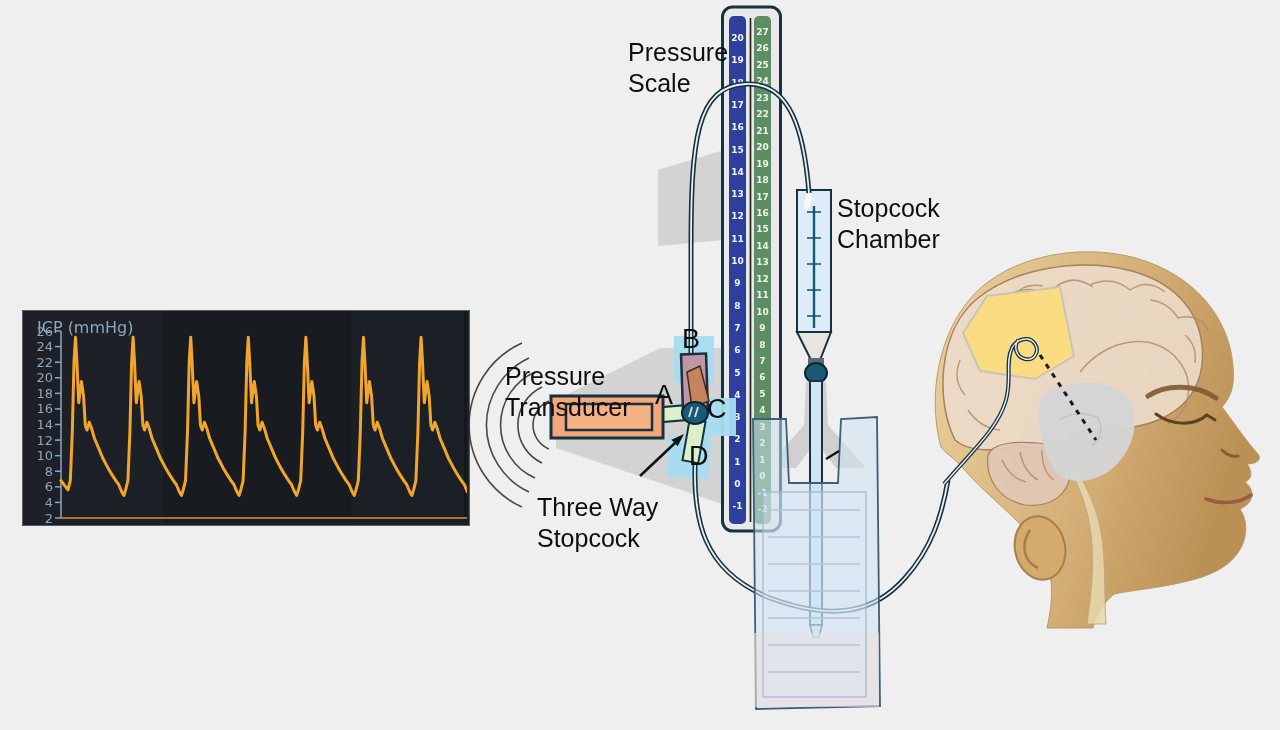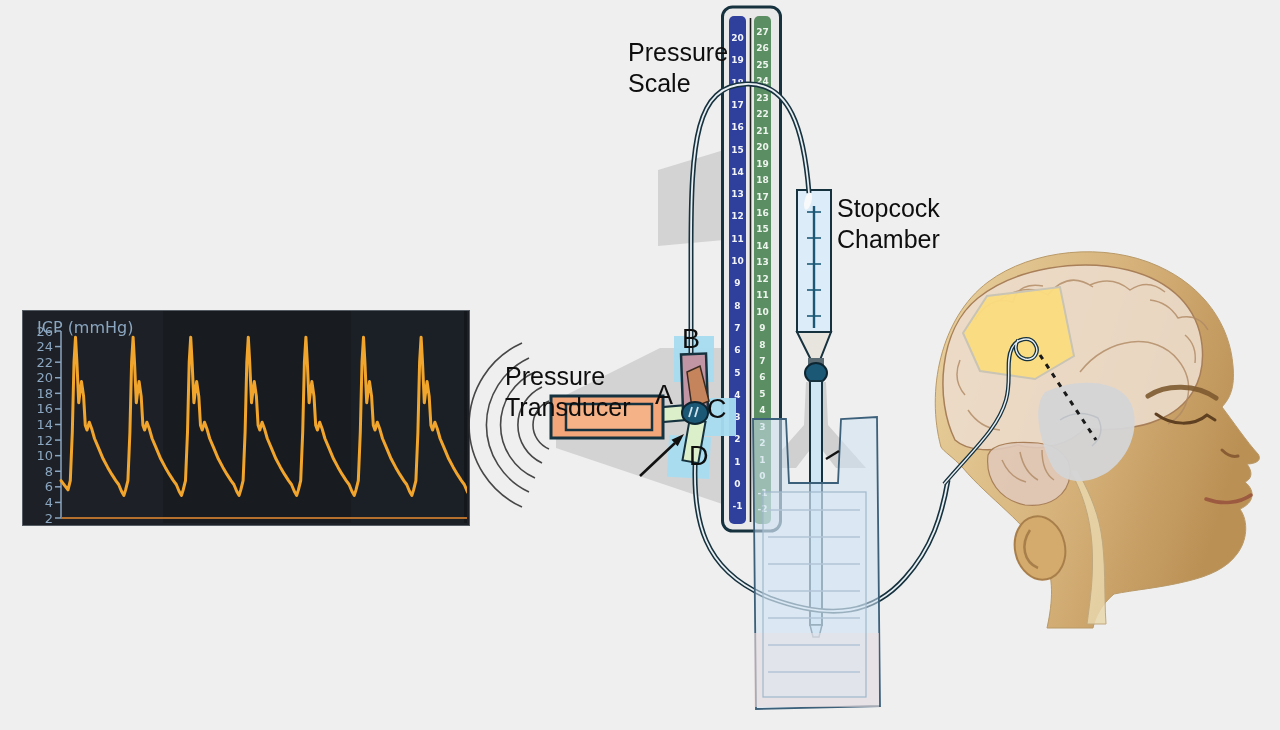--- a/index.html
+++ b/index.html
@@ -277,18 +277,20 @@
       </g>
     </g>
   </svg>
 
   <div class="label" style="left:628px;top:17px">Pressure
 Scale</div>
   <div class="label" style="left:837px;top:173px">Stopcock
 Chamber</div>
   <div class="label" style="left:505px;top:341px">Pressure
 Transducer</div>
+  <div class="label" style="left:537px;top:472px">Three Way
+Stopcock</div>
 
   <div class="port" style="left:655px;top:382px">A</div>
   <div class="port" style="left:682px;top:326px">B</div>
   <div class="port" style="left:707px;top:396px">C</div>
   <div class="port" style="left:689px;top:443px">D</div>
 </div>
 
 </body></html>

